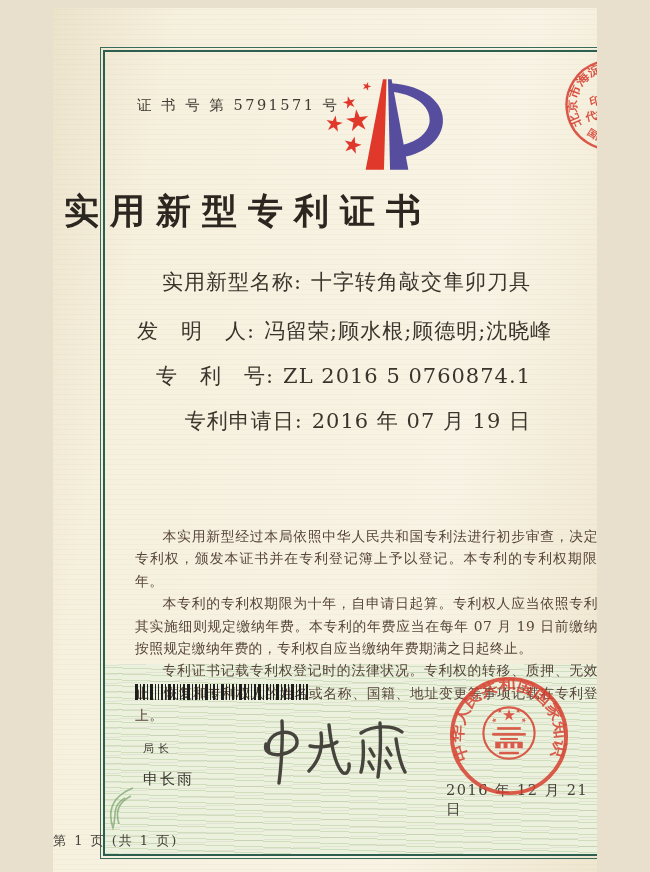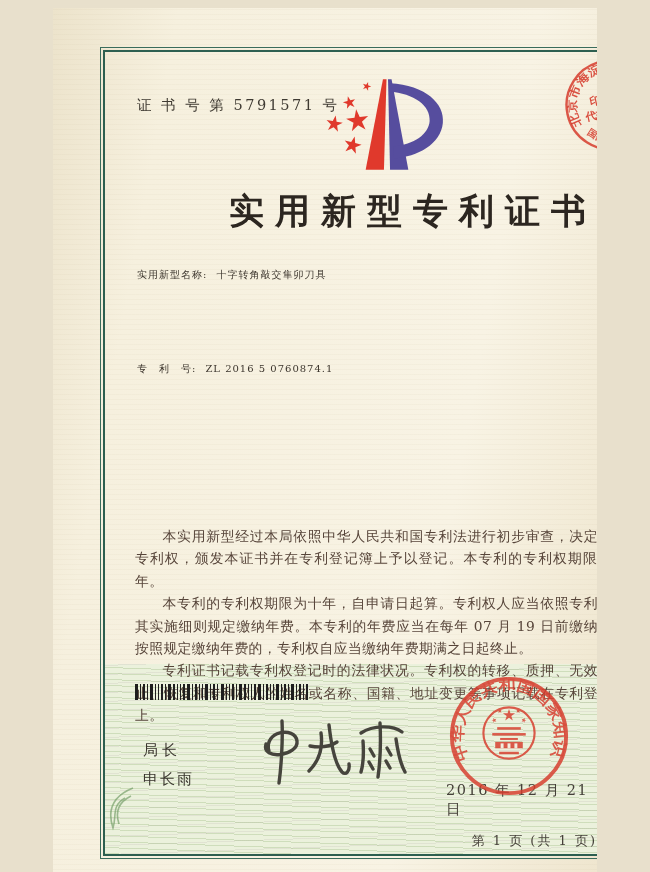--- a/index.html
+++ b/index.html
@@ -15,36 +15,36 @@
   .frame-inner{position:absolute;left:2px;top:2px;right:2px;bottom:2px;
     border:2px solid #2d5f50;}
   .green-zone{position:absolute;left:52px;top:656px;width:546px;height:190px;
     background-color:#ebf1dc;
     background-image:
       repeating-linear-gradient(2deg, rgba(140,175,110,.30) 0 1px, rgba(0,0,0,0) 1px 6px),
       repeating-linear-gradient(-2deg, rgba(160,140,150,.14) 0 1px, rgba(0,0,0,0) 1px 9px);}
   .cert-no{position:absolute;left:84px;top:88px;font-size:14.5px;letter-spacing:2.5px;color:#3f3a32;}
   .logo{position:absolute;left:268px;top:66px;width:132px;height:104px;}
   .tax-stamp{position:absolute;left:506px;top:45px;width:104px;height:104px;}
-  .title{position:absolute;left:0;right:0;top:180px;text-align:right;
+  .title{position:absolute;left:0;right:0;top:180px;text-align:left;
     font-size:35px;font-weight:bold;letter-spacing:11px;text-indent:11px;color:#2c2620;}
-  .frow{position:absolute;left:84px;right:66px;font-size:10px;color:#3b342c;white-space:nowrap;}
+  .frow{position:absolute;left:84px;right:66px;font-size:21px;color:#3b342c;white-space:nowrap;text-align:right;}
   .frow .lbl{letter-spacing:1px;}
   .frow .val{margin-left:9px;letter-spacing:1px;}
   .r0{top:260px}.r1{top:309px}.r2{top:354px}.r3{top:399px}.r4{top:444px}.r5{top:489px}
   .body-text{position:absolute;left:82px;top:517px;width:492px;color:#57453a;
     font-size:13.8px;line-height:22.4px;text-align:justify;letter-spacing:.4px;}
   .body-text p{margin:0;text-indent:2em;}
   .barcode{position:absolute;left:82px;top:676px;width:176px;height:16px;}
-  .sig-title{position:absolute;left:90px;top:733px;font-size:15px;letter-spacing:4px;color:#39342d;}
+  .sig-title{position:absolute;left:90px;top:733px;font-size:11px;letter-spacing:4px;color:#39342d;}
   .sig-name{position:absolute;left:90px;top:762px;font-size:15px;letter-spacing:2px;color:#39342d;}
   .sig-script{position:absolute;left:196px;top:703px;width:165px;height:88px;}
   .seal-date{position:absolute;left:393px;top:773px;font-size:14.5px;letter-spacing:1.5px;color:#454039;}
   .seal{position:absolute;left:392px;top:664px;width:128px;height:128px;opacity:.9;}
-  .footer{position:absolute;left:0;right:0;top:824px;text-align:right;
+  .footer{position:absolute;left:0;right:0;top:824px;text-align:left;
     font-size:13px;letter-spacing:2px;color:#46413a;}
   .orn{position:absolute;opacity:.65;}
   .orn-bl{left:50px;top:778px;width:34px;height:46px;}
   .orn-br{left:584px;top:756px;width:62px;height:100px;}
 </style>
 </head>
 <body>
 
 <div class="cert">
 
@@ -90,22 +90,28 @@
         <text x="80.5" y="84" transform="rotate(-45 80.5 80.5)">局</text>
       </g>
     </g>
   </svg>
 
   <div class="title">实用新型专利证书</div>
 
   <div class="frow r0">
     <span class="lbl">实用新型名称:</span><span class="val">十字转角敲交隼卯刀具</span>
   </div>
+  <div class="frow r1">
+    <span class="lbl">发　明　人:</span><span class="val">冯留荣;顾水根;顾德明;沈晓峰</span>
+  </div>
   <div class="frow r2">
     <span class="lbl">专　利　号:</span><span class="val">ZL 2016 5 0760874.1</span>
+  </div>
+  <div class="frow r3">
+    <span class="lbl">专利申请日:</span><span class="val">2016 年 07 月 19 日</span>
   </div>
 
   <div class="body-text">
     <p>本实用新型经过本局依照中华人民共和国专利法进行初步审查，决定授予专利权，颁发本证书并在专利登记簿上予以登记。本专利的专利权期限为十年。</p>
     <p>本专利的专利权期限为十年，自申请日起算。专利权人应当依照专利法及其实施细则规定缴纳年费。本专利的年费应当在每年 07 月 19 日前缴纳。未按照规定缴纳年费的，专利权自应当缴纳年费期满之日起终止。</p>
     <p>专利证书记载专利权登记时的法律状况。专利权的转移、质押、无效、终止、恢复和专利权人的姓名或名称、国籍、地址变更等事项记载在专利登记簿上。</p>
   </div>
 
   <svg class="barcode" viewBox="0 0 176 16" preserveAspectRatio="none">
     <g fill="#1e1e1e">

